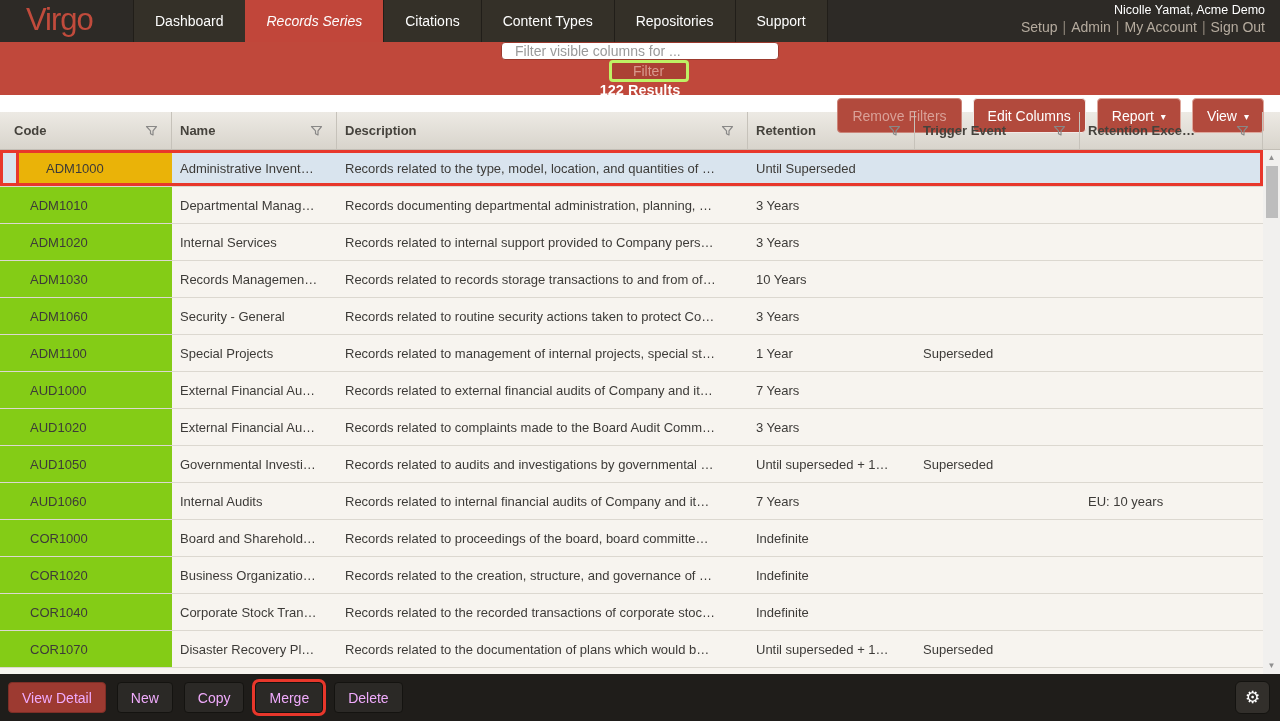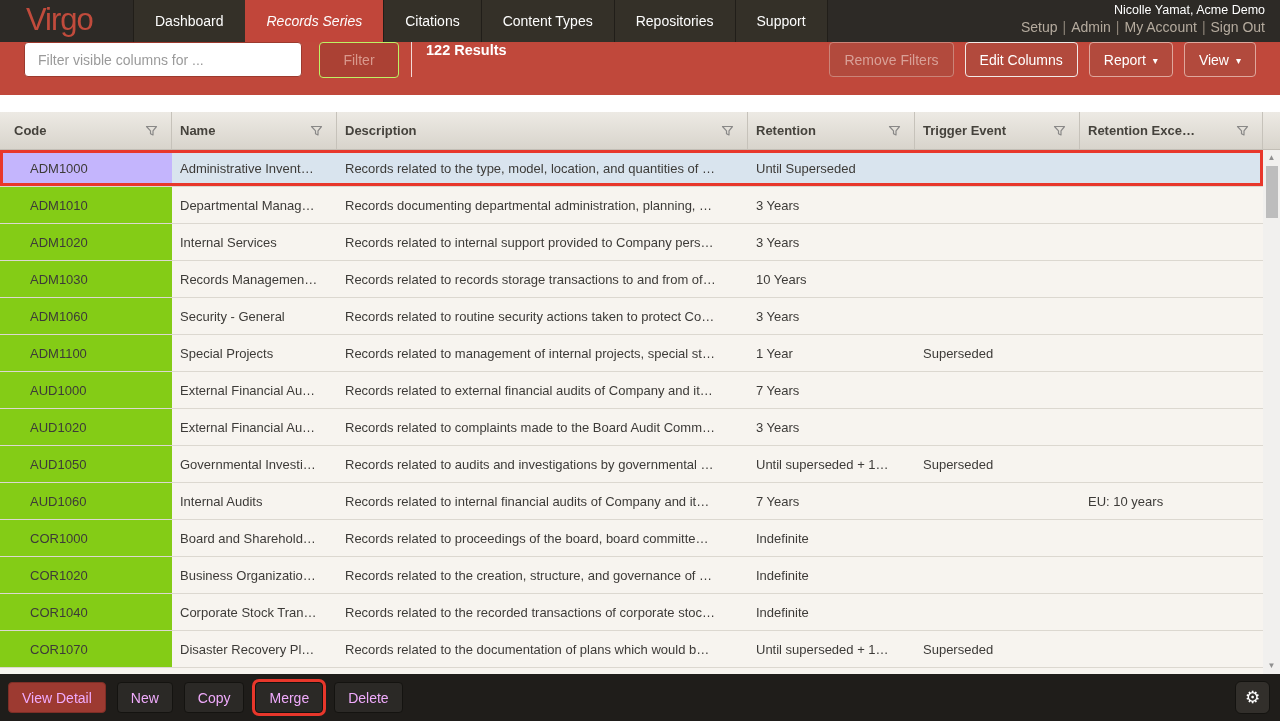--- a/index.html
+++ b/index.html
@@ -14,25 +14,25 @@
   .tab:last-child { border-right:1px solid #211e19; }
   .tab.active { background:#c1463a; border-left-color:#c1463a;font-style:italic; }
   .user-area { margin-left:auto; padding:3px 15px 0 0; text-align:right; }
   .user-name { color:#ffffff; font-size:12.5px; }
   .user-links { font-size:14px; color:#b5ab9e; margin-top:2px; }
   .ulink { color:#b5ab9e; margin:0 5px; cursor:pointer; }
   .ulink:last-child { margin-right:0; }
   .sep { color:#8d8478; }
 
   
-  .filterbar { height:53px; background:#c0483b; display:flex; align-items:flex-start; padding:0 24px; }
+  .filterbar { height:53px; background:#c0483b; display:flex; align-items:center; padding:0 16px;flex-direction:column; }
   .filter-input { width:278px; height:35px; border-radius:4px; border:1px solid #9c3a2e; padding:0 13px; font-size:14px; color:#444; outline:none; }
   .filter-input::placeholder { color:#9a9a9a; }
   .btn { border-radius:4px; font-size:14px; cursor:pointer; font-family:"Liberation Sans", sans-serif; }
-  .btn-filter { margin-left:17px; width:80px; height:36px; background:#ab4134; border:1px solid #bef264; color:#d9998d; }
+  .btn-filter { margin-left:17px; width:80px; height:36px; background:#ab4134; border:3px solid #bef264; color:#d9998d; }
   .vdivider { width:1px; height:35px; background:rgba(255,255,255,.8); margin:0 14px 0 12px; }
   .results { color:#fff; font-weight:bold; font-size:14.5px; }
   .fb-right { margin-left:auto; display:flex; gap:11px; }
   .fb-btn { height:35px; padding:0 14px; background:#b24a3d; }
   .fb-btn.muted   { color:#d9a198; border:1px solid #cb8478; }
   .fb-btn.outline { color:#ffffff; border:1px solid #f2e9e6; }
   .fb-btn.drop    { color:#ffffff; border:1px solid #dfa79c; }
   .caret { font-size:10px; margin-left:7px; position:relative; top:-1px; }
 
   .gap-strip { height:17px; background:#ffffff; }
@@ -42,21 +42,21 @@
   .thead { height:38px; background:linear-gradient(#edeae4,#d8d4cc); padding-right:17px; border-bottom:1px solid #c2beb6; }
   .th { display:flex; align-items:center; justify-content:space-between; padding:0 13px 0 8px; font-weight:bold; font-size:13px; color:#45423c; border-right:1px solid #c6c2ba; cursor:pointer; }
   .th:first-child { padding-left:14px; }
   .funnel { display:flex; align-items:center; cursor:pointer; flex:none; margin-left:6px; }
 
   .tbody { position:relative; height:524px; background:#f7f4ef; overflow:hidden; }
   .row { width:1263px; height:37px; border-bottom:1px solid #dcd8d0; cursor:pointer; background:#f7f4ef; }
   .cell { display:flex; align-items:center; font-size:13px; color:#3d3b38; padding:0 8px; white-space:nowrap; overflow:hidden; }
   .cell.c0 { background:#84cc16; padding-left:30px; }
   .row.selected { background:#d9e4ee; box-shadow:inset 0 0 0 3px #e8372b; }
-  .row.selected .cell.c0 { background:#c4b5fd; box-shadow:inset 3px 0 0 #e8372b, inset 0 3px 0 #e8372b, inset 0 -3px 0 #e8372b; }
+  .row.selected .cell.c0 { background:#eab308; box-shadow:inset 3px 0 0 #e8372b, inset 0 3px 0 #e8372b, inset 0 -3px 0 #e8372b;margin-left:16px; }
 
   .scrollbar { position:absolute; right:0; top:0; width:17px; height:524px; background:#f1f0ee; display:flex; flex-direction:column; align-items:center; }
   .sb-arrow { height:16px; color:#8f8f8f; font-size:8px; line-height:16px; cursor:pointer; }
   .sb-arrow.down { margin-top:auto; }
   .sb-thumb { width:12px; height:52px; background:#bdbdbd; cursor:grab; }
 
   
   .footer { height:47px; background:#1f1d1a; display:flex; align-items:center; padding:0 8px; gap:11px; position:relative; }
   .f-btn { height:31px; padding:0 13px; border-radius:4px; font-size:14px; color:#f0abfc; background:#2b2926; border:1px solid #141310; }
   .f-btn.primary { background:#9d3a31; border-color:#7e2e26; }

